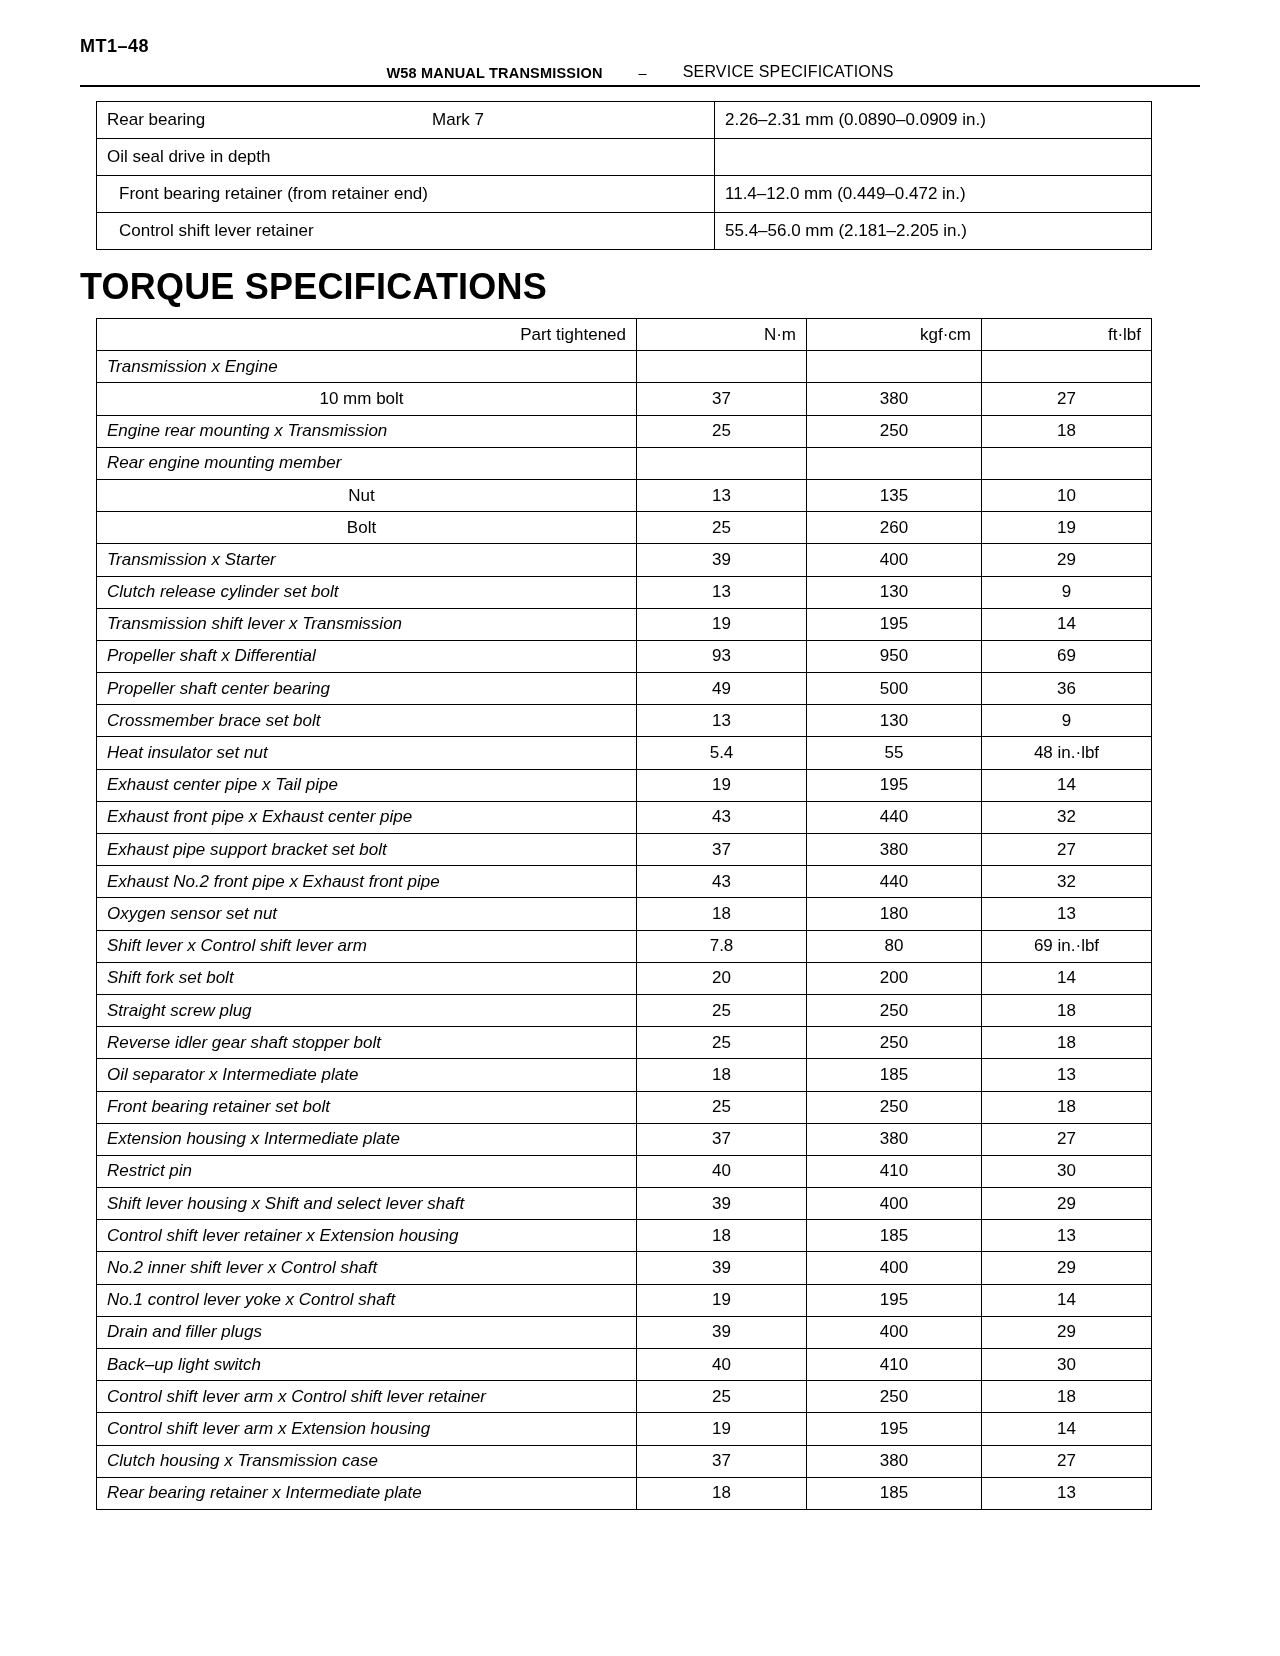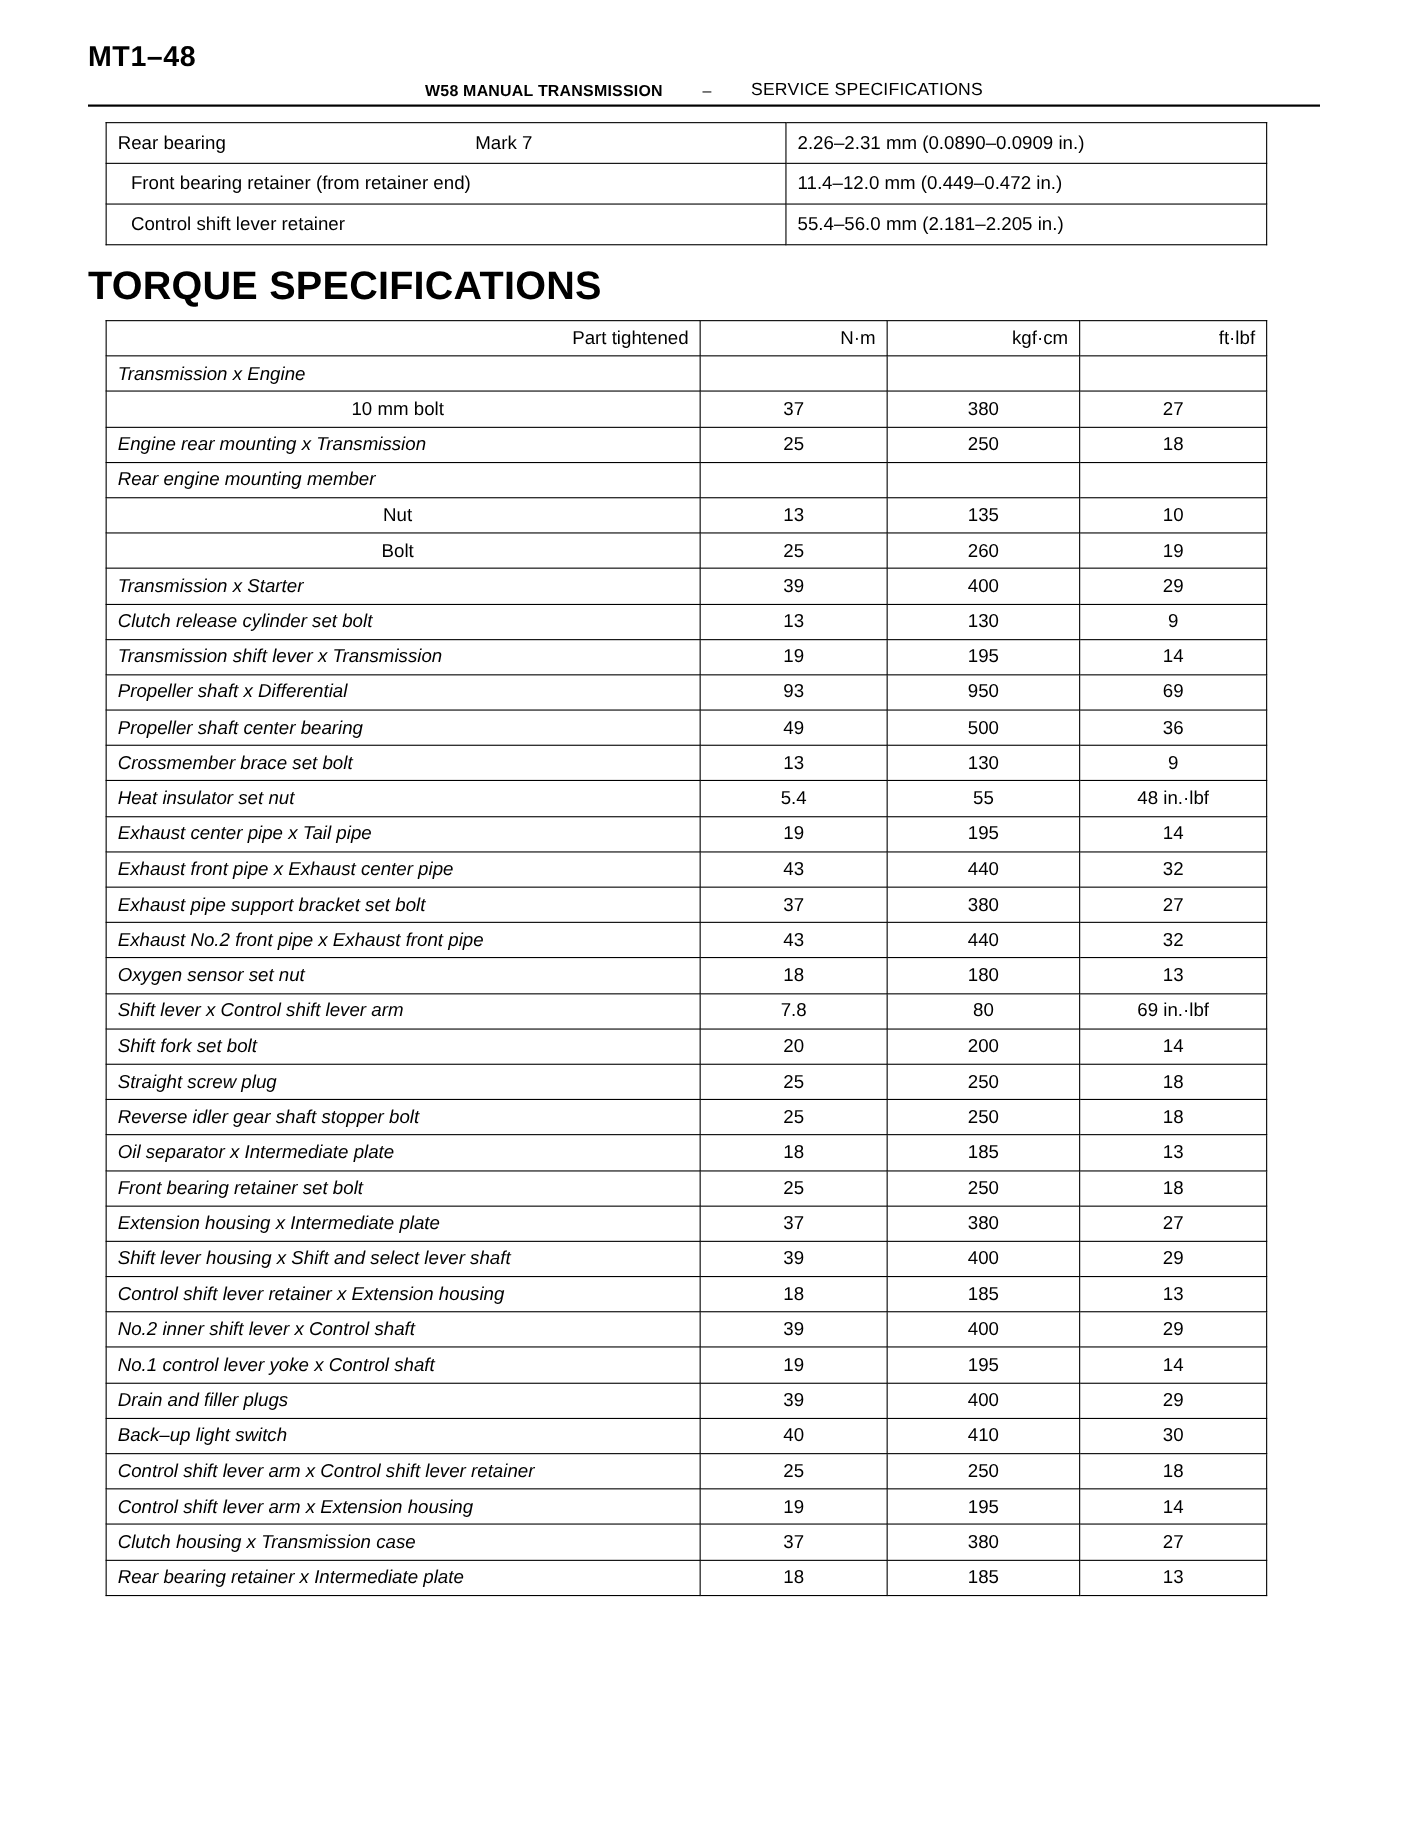--- a/index.html
+++ b/index.html
@@ -19,21 +19,21 @@
     position: absolute;
     left: 0; top: 0;
     width: 1280px;
     height: 1656px;
     box-sizing: border-box;
     padding: 30px 80px 0 80px;
   }
 
   
   .page-number {
-    font-size: 26px;
+    font-size: 18px;
     font-weight: bold;
     letter-spacing: 0.5px;
     margin: 6px 0 0 0;
     padding-left: 0px;
   }
   .header-row {
     display: flex;
     align-items: flex-end;
     justify-content: center;
     margin-top: 6px;
@@ -124,20 +124,24 @@
     </colgroup>
     <tbody id="spec-body">
         <tr>
           <td>
             <div class="spec-name-wrap">
               <span>Rear bearing</span>
               <span>Mark 7</span>
             </div>
           </td>
           <td>2.26–2.31 mm (0.0890–0.0909 in.)</td>
+        </tr>
+        <tr>
+          <td>Oil seal drive in depth</td>
+          <td></td>
         </tr>
         <tr>
           <td class="cell-indent-1">Front bearing retainer (from retainer end)</td>
           <td>11.4–12.0 mm (0.449–0.472 in.)</td>
         </tr>
         <tr>
           <td class="cell-indent-1">Control shift lever retainer</td>
           <td>55.4–56.0 mm (2.181–2.205 in.)</td>
         </tr>
       </tbody>
@@ -305,20 +309,26 @@
           <td class="c-center">250</td>
           <td class="c-center">18</td>
         </tr>
         <tr>
           <td class="c-left">Extension housing x Intermediate plate</td>
           <td class="c-center">37</td>
           <td class="c-center">380</td>
           <td class="c-center">27</td>
         </tr>
         <tr>
+          <td class="c-left">Restrict pin</td>
+          <td class="c-center">40</td>
+          <td class="c-center">410</td>
+          <td class="c-center">30</td>
+        </tr>
+        <tr>
           <td class="c-left">Shift lever housing x Shift and select lever shaft</td>
           <td class="c-center">39</td>
           <td class="c-center">400</td>
           <td class="c-center">29</td>
         </tr>
         <tr>
           <td class="c-left">Control shift lever retainer x Extension housing</td>
           <td class="c-center">18</td>
           <td class="c-center">185</td>
           <td class="c-center">13</td>

